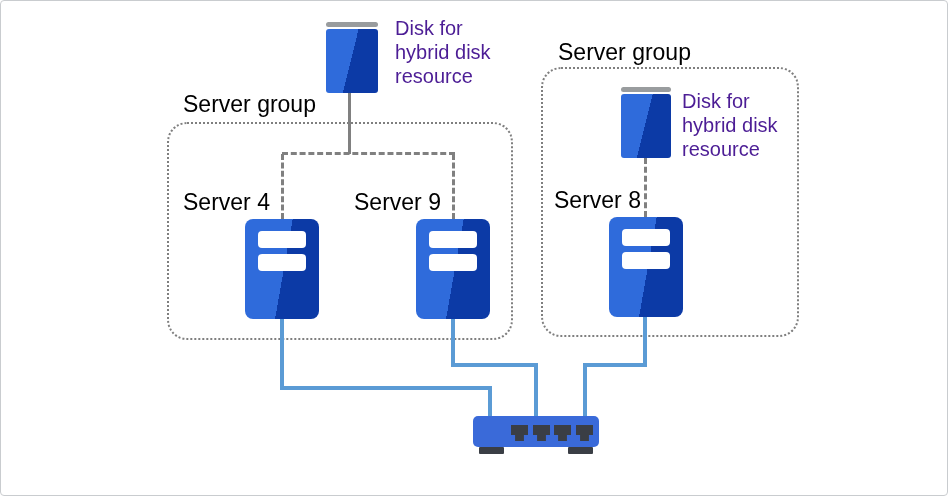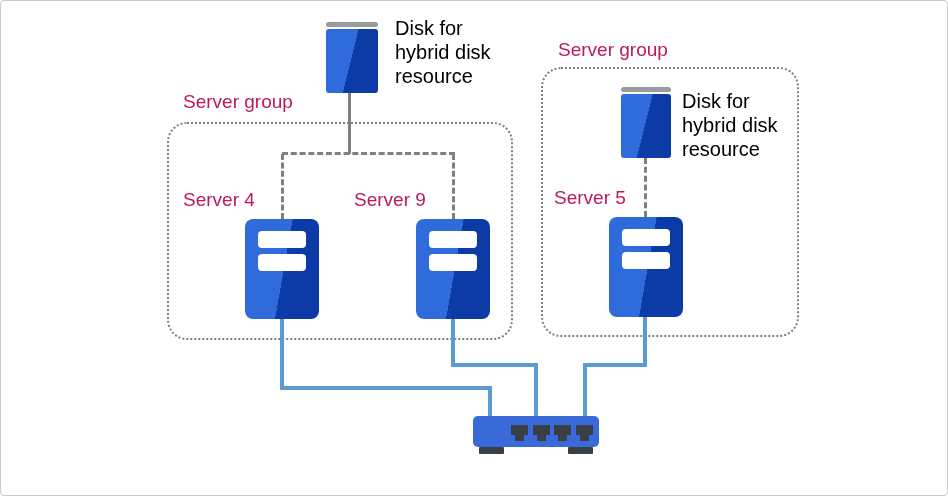--- a/index.html
+++ b/index.html
@@ -1,19 +1,19 @@
 <!DOCTYPE html>
 <html><head>
 <meta charset="utf-8">
 <style>
   html,body{margin:0;padding:0;background:#ffffff;font-family:"Liberation Sans",sans-serif;}
   .canvas{position:relative;width:948px;height:496px;background:#ffffff;border:1px solid #c9cccf;border-radius:4px;box-sizing:border-box;overflow:hidden;}
   .abs{position:absolute;}
-  .lbl{color:#be185d;font-size:19px;white-space:nowrap;}
-  .disk-lbl{color:#000000;font-size:20px;line-height:24px;}
+  .lbl{color:#000000;font-size:23px;white-space:nowrap;}
+  .disk-lbl{color:#4c1d95;font-size:20px;line-height:24px;}
   .group-box{border:2px dotted #7f7f7f;border-radius:20px;background:transparent;}
   .disk-cap{background:#999c9e;border-radius:3px;height:5px;}
   .disk-body{background:linear-gradient(104deg,#2f6bdb 48%,#0c3aa6 48%);border-radius:3px;}
   .server{background:linear-gradient(100deg,#2f6bdb 52%,#0c3aa6 52%);border-radius:8px;}
   .server .bar{position:absolute;left:13px;width:48px;height:17px;background:#ffffff;border-radius:4px;}
   .server .bar.b1{top:12px;}
   .server .bar.b2{top:35px;}
   .gray-solid-v{width:3px;background:#808080;}
   .dash-h{height:0;border-top:3px dashed #808080;}
   .dash-v{width:0;border-left:3px dashed #808080;}
@@ -61,21 +61,21 @@
     <div class="bar b1"></div>
     <div class="bar b2"></div>
   </div>
 
   <div class="abs lbl" style="left:353px;top:188px;">Server 9</div>
   <div class="abs server" style="left:415px;top:218px;width:74px;height:100px;">
     <div class="bar b1"></div>
     <div class="bar b2"></div>
   </div>
 
-  <div class="abs lbl" style="left:553px;top:186px;">Server 5</div>
+  <div class="abs lbl" style="left:553px;top:186px;">Server 8</div>
   <div class="abs server" style="left:608px;top:216px;width:74px;height:100px;">
     <div class="bar b1"></div>
     <div class="bar b2"></div>
   </div>
 
   <div class="abs wire" style="left:279px;top:318px;width:4px;height:71px;"></div>
   <div class="abs wire" style="left:279px;top:385px;width:212px;height:4px;"></div>
   <div class="abs wire" style="left:487px;top:385px;width:4px;height:30px;"></div>
 
   <div class="abs wire" style="left:450px;top:318px;width:4px;height:48px;"></div>

